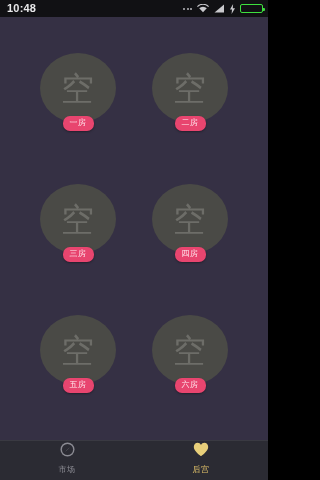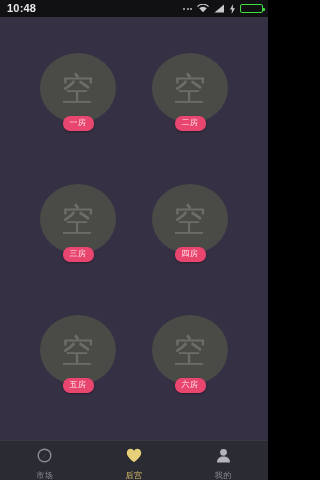--- a/index.html
+++ b/index.html
@@ -122,21 +122,21 @@
     height:40px;
     background:#2b2b33;
     border-top:1px solid #3a3a42;
     display:flex;
   }
   .tab {
     flex:1 1 0;
     display:flex;
     flex-direction:column;
     align-items:center;
-    justify-content:flex-end;
+    justify-content:flex-start;
     gap:8px;
     cursor:pointer;
   }
   .tab-icon {
     height:17px;
     display:flex; align-items:center; justify-content:center;
   }
   .tab-label {
     font-size:8px;
     line-height:1;
@@ -245,24 +245,15 @@
     <div class="tab active">
       <span class="tab-icon">
         <svg width="16" height="15" viewBox="0 0 16 15">
           <path d="M8 14 C8 14 0.8 9.4 0.8 4.9 C0.8 2.4 2.7 0.8 4.6 0.8 C6.1 0.8 7.3 1.7 8 2.9 C8.7 1.7 9.9 0.8 11.4 0.8 C13.3 0.8 15.2 2.4 15.2 4.9 C15.2 9.4 8 14 8 14 Z" fill="#e8cf7a"></path>
         </svg>
       </span>
       <span class="tab-label">后宫</span>
     </div>
 
 
-    <div class="tab">
-      <span class="tab-icon">
-        <svg width="15" height="15" viewBox="0 0 15 15">
-          <circle cx="7.5" cy="4.3" r="3.4" fill="#b4b4ba"></circle>
-          <path d="M1 14.5 C1 10.6 3.9 8.6 7.5 8.6 C11.1 8.6 14 10.6 14 14.5 Z" fill="#b4b4ba"></path>
-        </svg>
-      </span>
-      <span class="tab-label">我的</span>
-    </div>
 
   </div>
 </div>
 
 </body></html>

